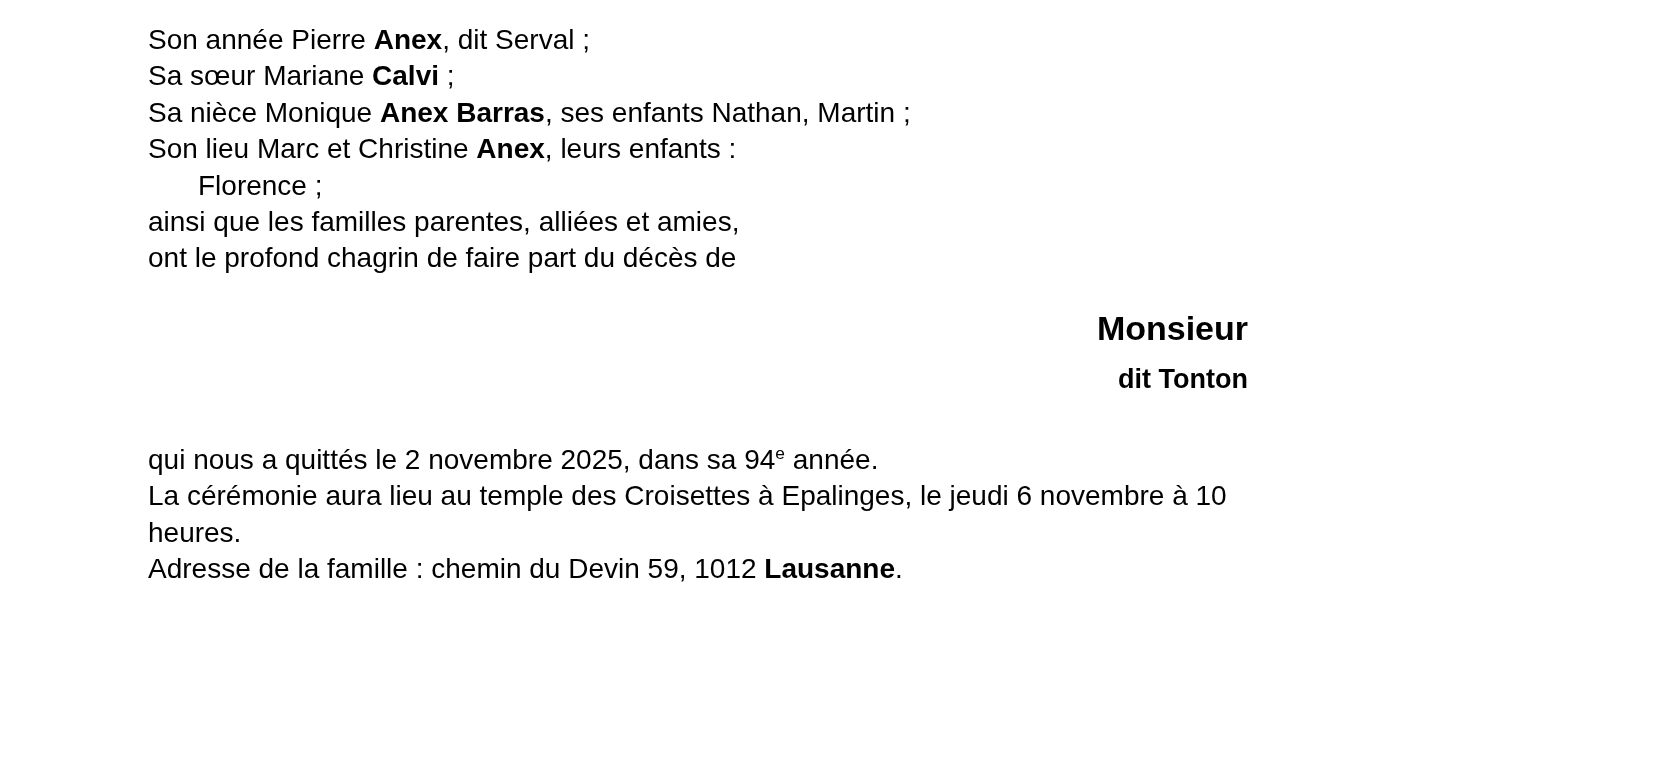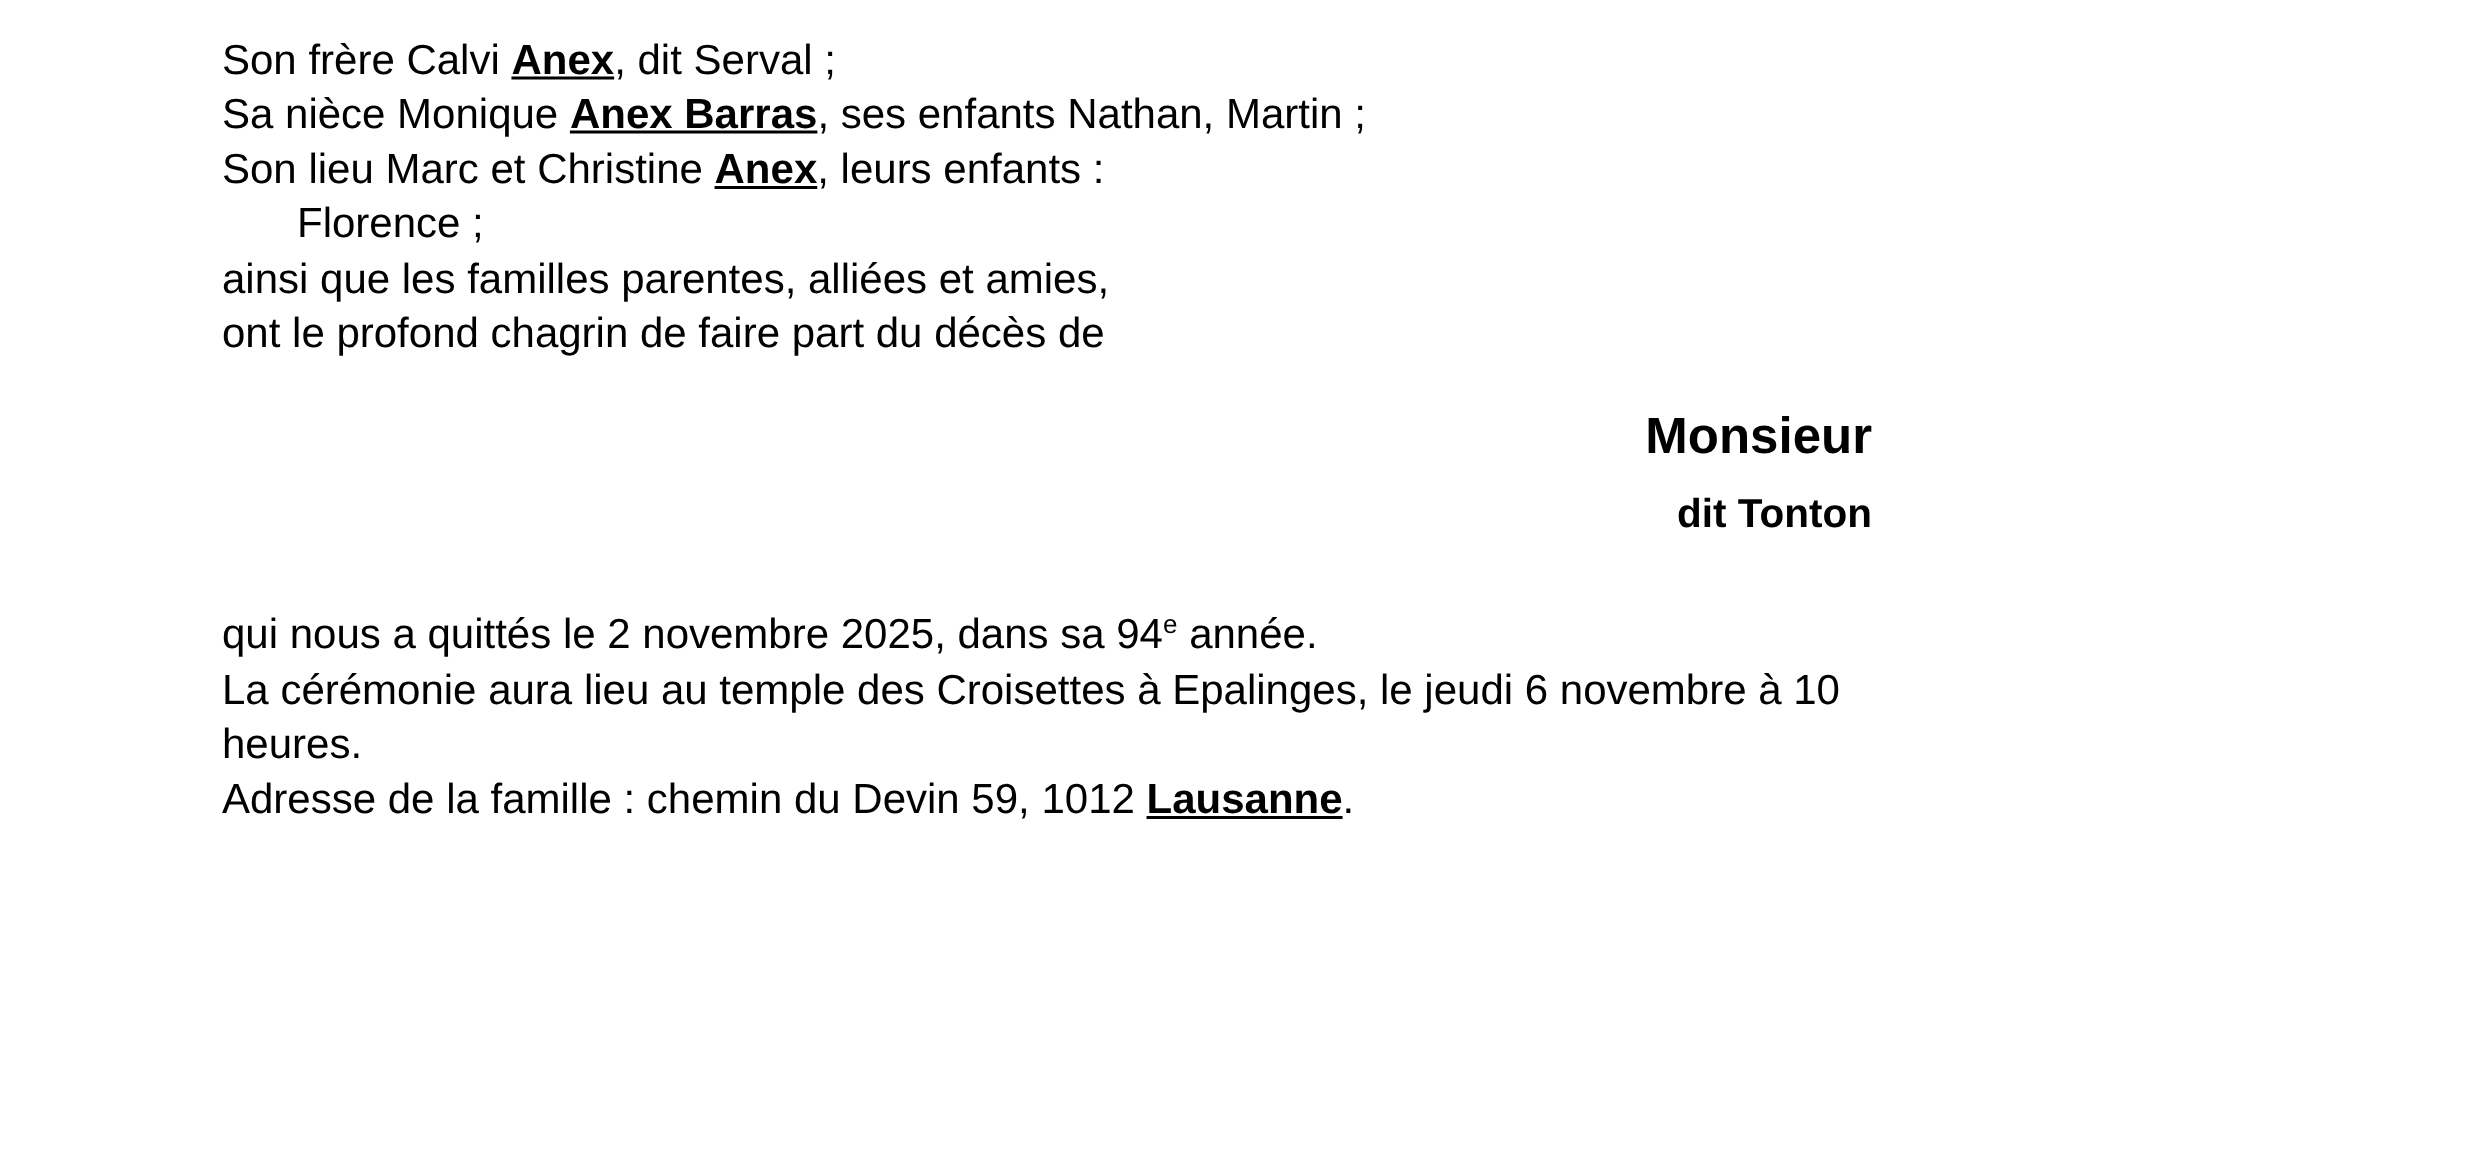--- a/index.html
+++ b/index.html
@@ -37,21 +37,20 @@
     line-height: 36.4px;
     white-space: pre-wrap;
   }
 
   .indent {
     padding-left: 50px;
   }
 
   b, .b {
     font-weight: bold;
-    text-decoration: underline;
   }
 
   .deceased {
     width: 1100px;
     text-align: right;
     margin-top: 24px;
   }
   .deceased .title {
     font-size: 34px;
     font-weight: bold;
@@ -81,21 +80,22 @@
     line-height: 0;
   }
 </style>
 </head>
 <body>
 
 <div class="page">
   <div class="notice">
 
     <div class="block-intro">
-        <p><span>Son frère Calvi </span><b>Anex</b><span>, dit Serval ;</span></p>
+        <p><span>Son année Pierre </span><b>Anex</b><span>, dit Serval ;</span></p>
+        <p><span>Sa sœur Mariane </span><b>Calvi</b><span> ;</span></p>
         <p><span>Sa nièce Monique </span><b>Anex Barras</b><span>, ses enfants Nathan, Martin ;</span></p>
         <p><span>Son lieu Marc et Christine </span><b>Anex</b><span>, leurs enfants :</span></p>
         <p class="indent"><span>Florence ;</span></p>
         <p><span>ainsi que les familles parentes, alliées et amies,</span></p>
         <p><span>ont le profond chagrin de faire part du décès de</span></p>
       </div>
 
     <div class="deceased">
       <p class="title">Monsieur</p>
       <p class="nickname">dit Tonton</p>

